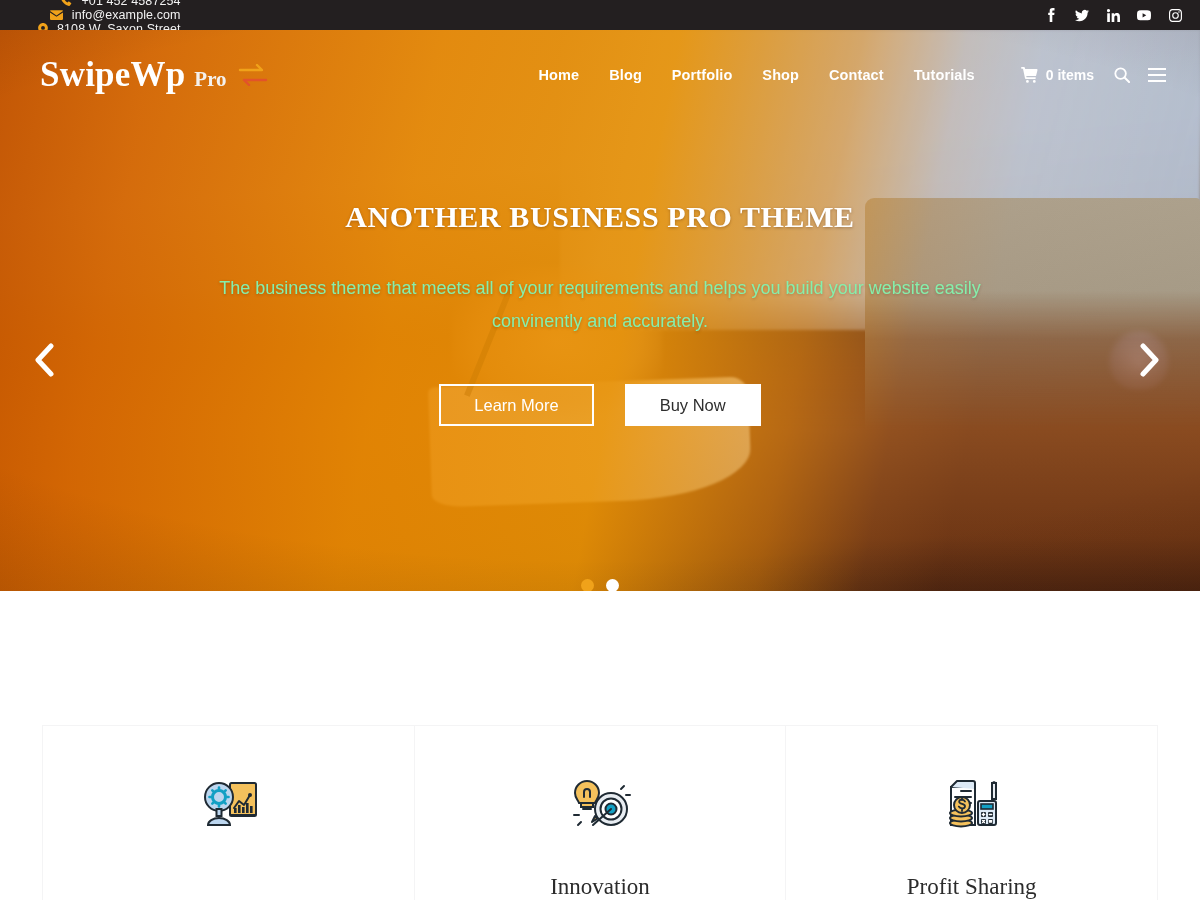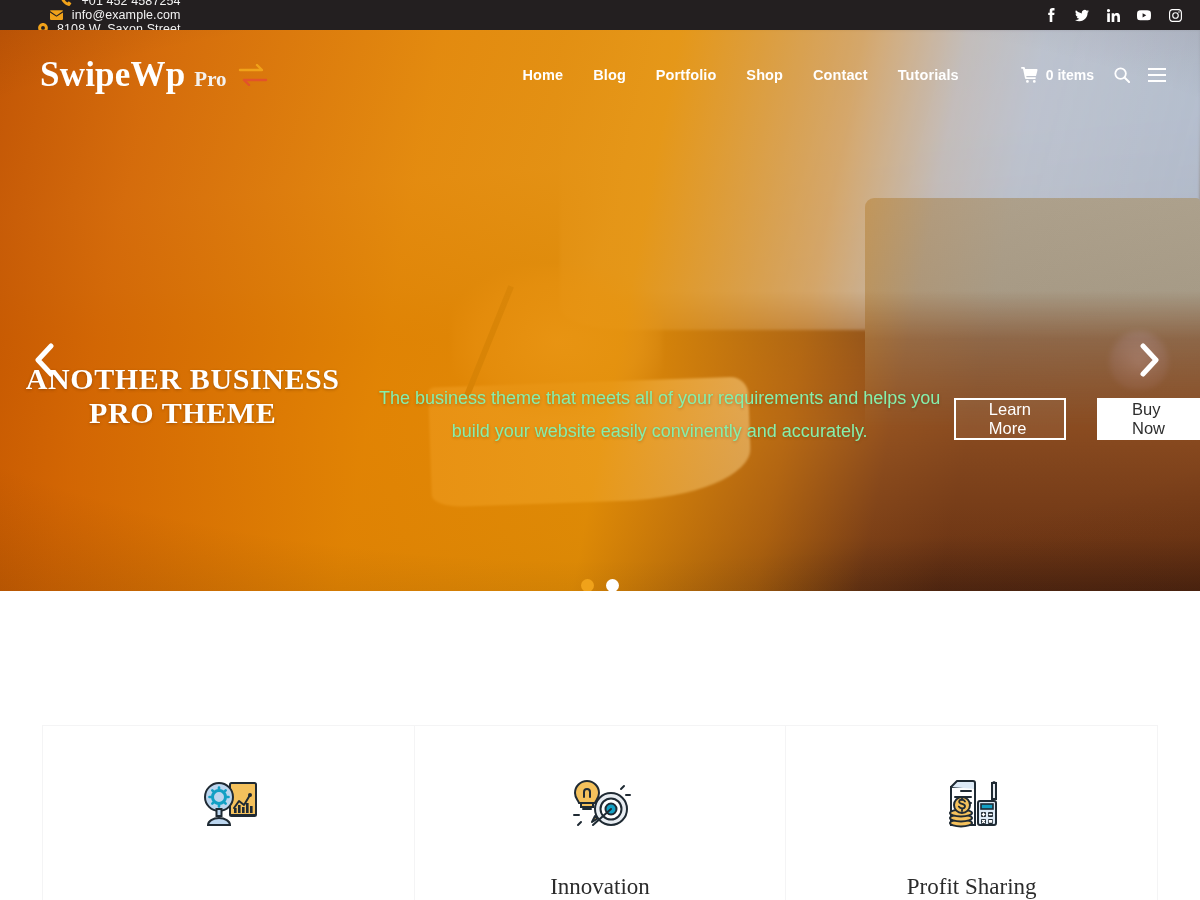--- a/index.html
+++ b/index.html
@@ -147,36 +147,36 @@
   nav { margin-left: auto; display: flex; align-items: center; }
   .nav-link {
     color: #ffffff;
     font-size: 14.5px;
     text-decoration: none;
     margin-right: 30px;
     white-space: nowrap;
     cursor: pointer;
     letter-spacing: .1px;
   }
-  .nav-link:last-of-type { margin-right: 16px; }
+  .nav-link:last-of-type { margin-right: 0; }
   .head-tools { display: flex; align-items: center; margin-left: 46px; }
   .cart {
     display: flex; align-items: center; color: #fff;
     font-size: 14px; cursor: pointer; margin-right: 20px;
   }
   .cart-ico { margin-right: 8px; display: flex; }
   .tool-ico {
     color: #fff; margin-left: 0; margin-right: 18px; cursor: pointer; display: flex;
   }
   .tool-ico:last-child { margin-right: 0; }
 
   
   .hero-content {
     position: absolute; left: 0; top: 0; width: 1200px; height: 561px;
-    display: flex; flex-direction: row; align-items: center;
+    display: flex; flex-direction: column; align-items: center;
     padding-top: 170px;
     z-index: 5;
   }
   .hero-title {
     font-family: "Liberation Serif", serif;
     font-weight: bold;
     font-size: 30px;
     color: #ffffff;
     letter-spacing: .6px;
     text-shadow: 0 1px 3px rgba(70,30,0,.35);

